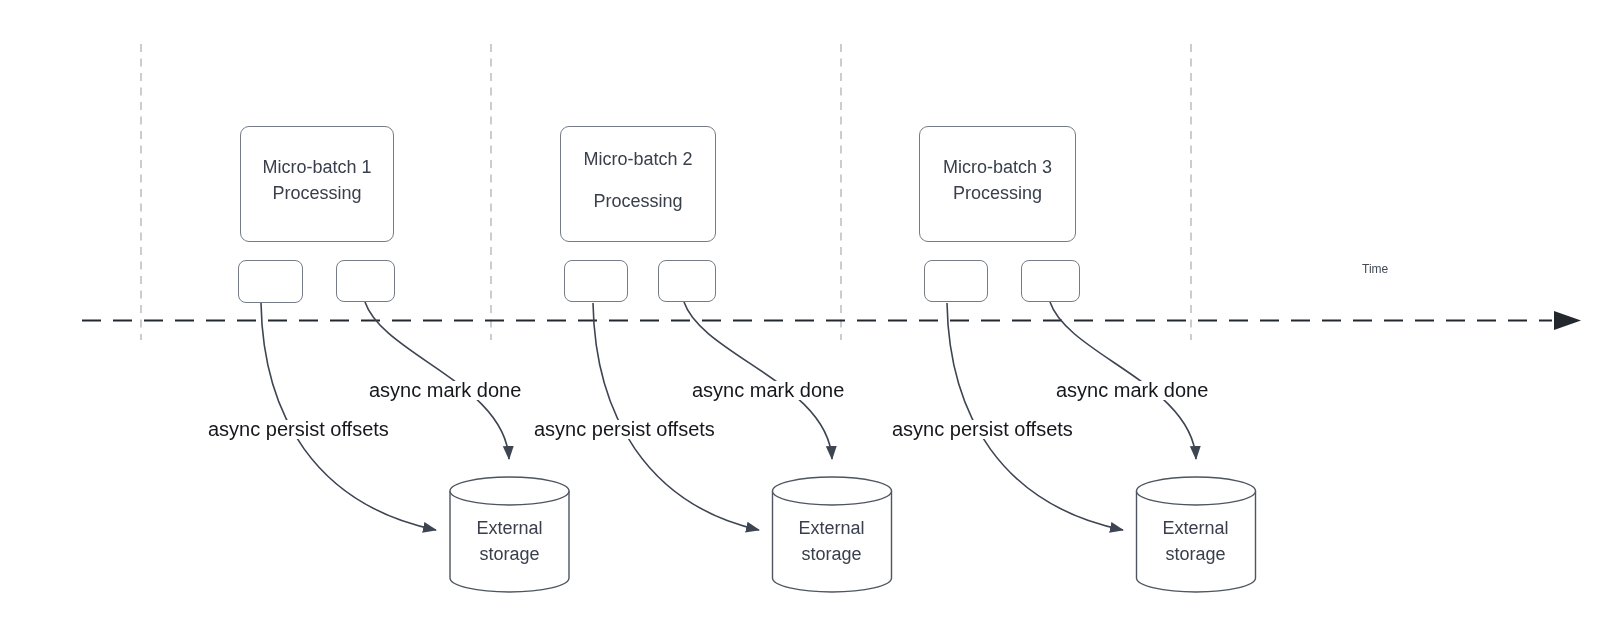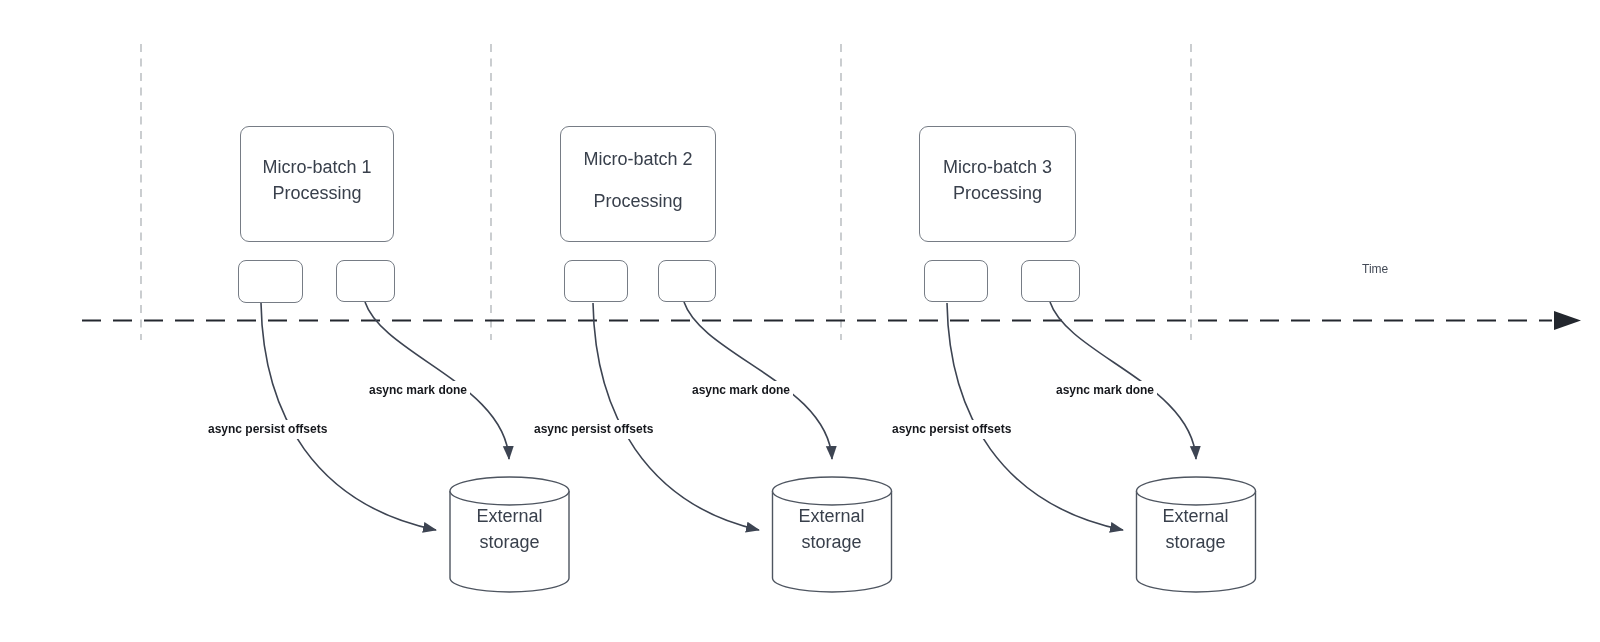--- a/index.html
+++ b/index.html
@@ -42,27 +42,27 @@
     position:absolute;
     background:#ffffff;
     border:1px solid var(--box-border);
     border-radius:8px;
     box-sizing:border-box;
   }
   .arrow-label{
     position:absolute;
     background:var(--background);
     padding:1px 3px;
-    font-size:12px;font-weight:bold;line-height:17px;
+    font-size:20px;font-weight:normal;line-height:17px;
     color:var(--label-text);
     white-space:nowrap;
   }
   .storage-label{
     position:absolute;
-    display:flex;flex-direction:column;align-items:center;
+    display:flex;flex-direction:column;align-items:center;justify-content:center;
     font-size:18px;line-height:26px;color:var(--box-text);
     text-align:center;
   }
   .time-label{
     position:absolute;
     font-size:12px;line-height:24px;color:var(--time-text);
     white-space:nowrap;
   }
 </style>
 </head>

